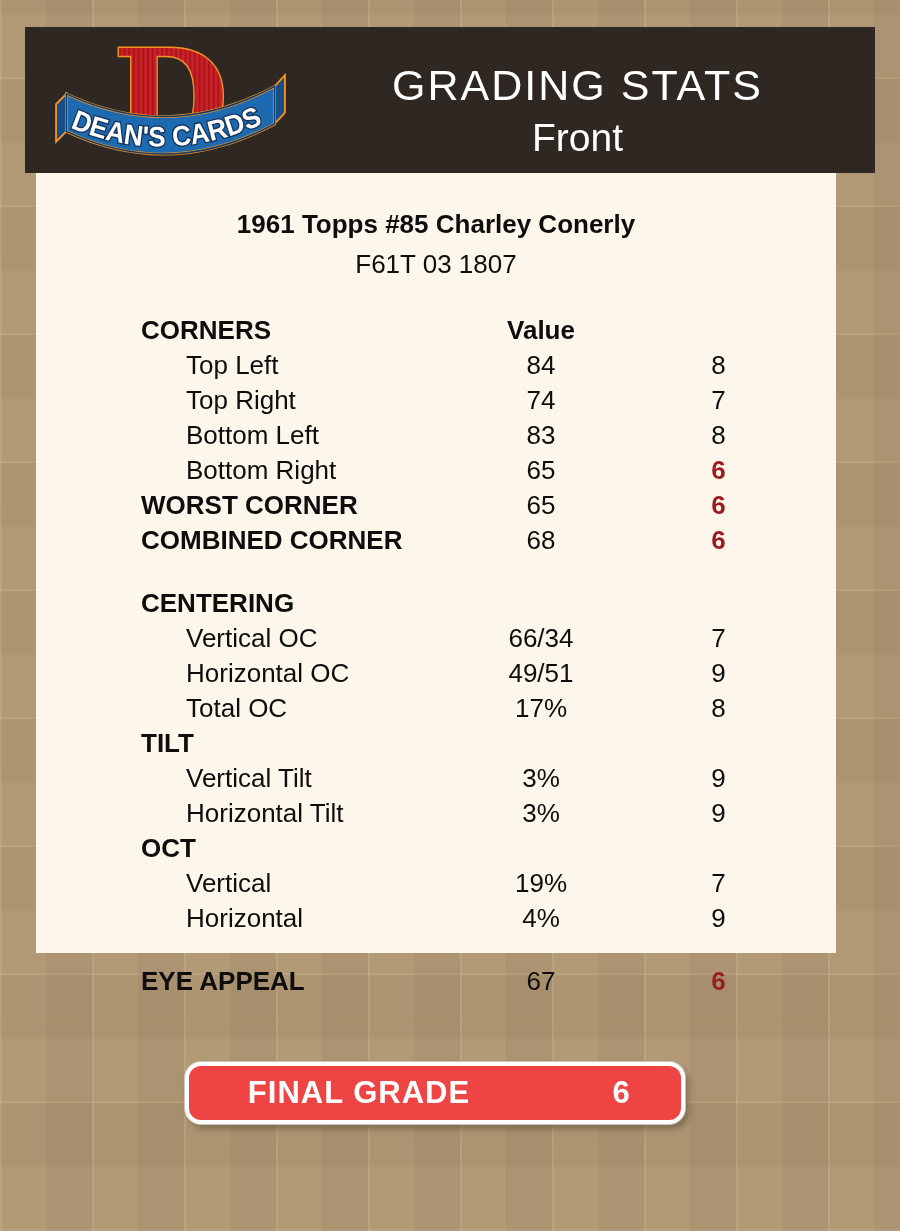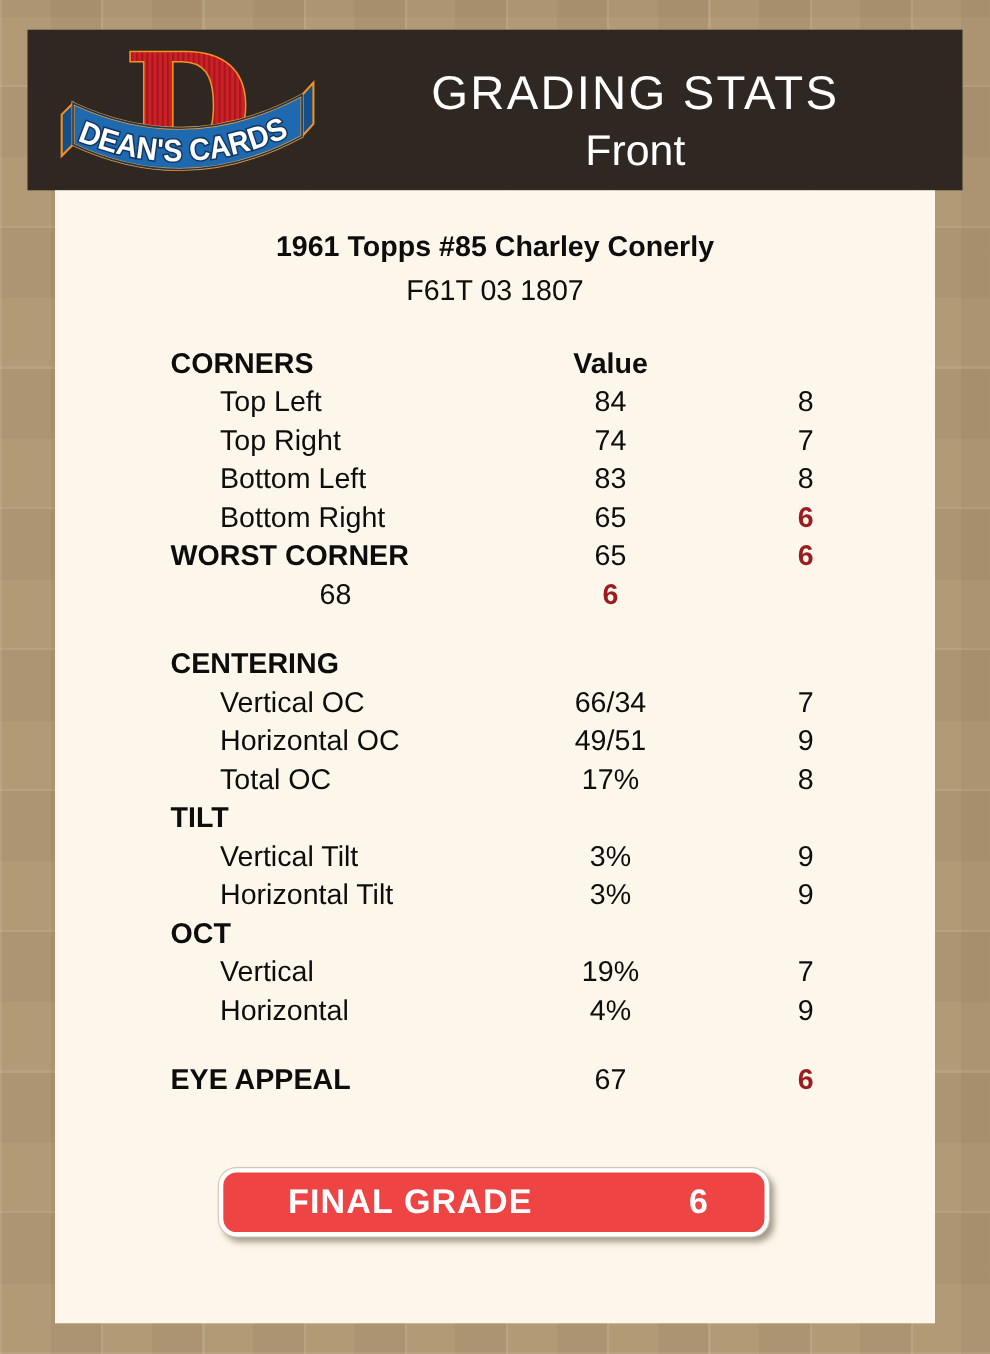--- a/index.html
+++ b/index.html
@@ -48,22 +48,22 @@
   .header-subtitle {
     color: #ffffff;
     font-size: 39px;
     line-height: 42px;
     margin-top: 6px;
   }
 
   
   .panel {
     position: absolute;
-    left: 50px; top: 173px;
-    width: 800px; height: 1030px;
+    left: 36px; top: 173px;
+    width: 800px; height: 780px;
     background: #fcf7ea;
   }
   .card-title {
     position: absolute;
     top: 36px; left: 0; right: 0;
     text-align: center;
     font-size: 26px; font-weight: bold;
   }
   .card-code {
     position: absolute;
@@ -192,20 +192,21 @@
     <span class="c-grade">6</span>
   </div>
 
   <div class="trow bold red-grade">
     <span class="c-label">WORST CORNER</span>
     <span class="c-value">65</span>
     <span class="c-grade">6</span>
   </div>
 
   <div class="trow bold red-grade">
+    <span class="c-label">COMBINED CORNER</span>
     <span class="c-value">68</span>
     <span class="c-grade">6</span>
   </div>
 
   <div class="trow bold gap-before">
     <span class="c-label">CENTERING</span>
     <span class="c-value"></span>
     <span class="c-grade"></span>
   </div>
 

